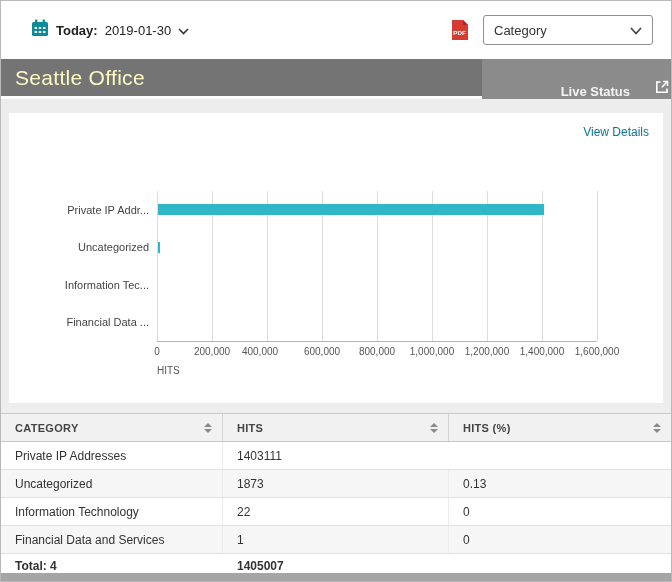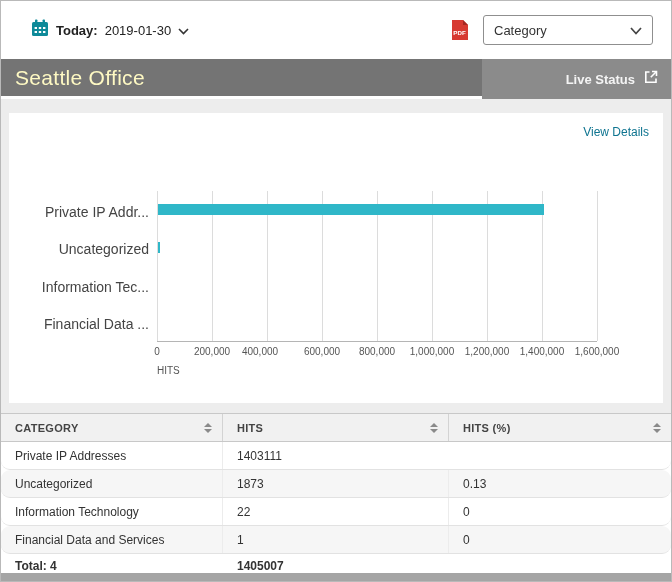--- a/index.html
+++ b/index.html
@@ -12,46 +12,46 @@
   .date-value{font-size:13px;color:#222;}
   .spacer{flex:1;}
   .pdf-btn{margin-right:14px;cursor:pointer;display:flex;align-items:center;}
   .dropdown{width:170px;height:30px;border:1px solid #8f8f8f;border-radius:3px;background:#fff;display:flex;align-items:center;justify-content:space-between;padding:0 10px;box-sizing:border-box;cursor:pointer;}
   .dropdown-label{font-size:13px;color:#333;}
 
   
   .hdr{height:40px;display:flex;background:#8b8b8b;}
   .hdr-title-block{width:481px;background:#747474;display:flex;align-items:center;padding-left:14px;box-sizing:border-box;border-bottom:3px solid #fff;}
   .hdr-title{color:#fef9c3;font-size:21px;font-weight:400;letter-spacing:.3px;}
-  .hdr-right{flex:1;display:flex;align-items:center;justify-content:flex-end;padding-right:12px;gap:8px;cursor:pointer;}
+  .hdr-right{flex:1;display:flex;align-items:flex-end;justify-content:flex-end;padding-right:1px;gap:24px;cursor:pointer;}
   .live-status{color:#f4f4f4;font-size:13px;font-weight:bold;}
 
   
   .content{height:314px;background:#ededed;position:relative;box-sizing:border-box;}
   .card{position:absolute;left:8px;right:8px;top:14px;bottom:10px;background:#fff;}
   .view-details{position:absolute;top:12px;right:14px;font-size:12px;color:#0e7490;text-decoration:none;cursor:pointer;}
   .chart{position:absolute;inset:0;}
   .ylabels{position:absolute;left:0;top:78px;width:140px;height:150px;}
-  .ylabel{position:absolute;left:0;width:140px;text-align:right;font-size:14px;color:#444;white-space:nowrap;overflow:hidden;}
+  .ylabel{position:absolute;left:0;width:140px;text-align:right;font-size:11px;color:#444;white-space:nowrap;overflow:hidden;}
   .plot{position:absolute;left:148px;top:78px;width:440px;height:150px;border-bottom:1px solid #b5b5b5;}
   .gridline{position:absolute;top:0;bottom:0;width:1px;background:#dcdcdc;}
   .bar{position:absolute;left:1px;height:11px;}
   .xticks{position:absolute;left:148px;top:233px;width:440px;height:14px;}
   .xtick{position:absolute;transform:translateX(-50%);font-size:10px;color:#555;white-space:nowrap;}
   .xaxis-label{position:absolute;left:148px;top:252px;font-size:10px;color:#555;}
 
   
   .tbl-header{display:grid;grid-template-columns:222px 226px 1fr;height:29px;background:#f1f1f1;border-top:1px solid #c8c8c8;border-bottom:1px solid #c8c8c8;box-sizing:border-box;}
   .th{display:flex;align-items:center;justify-content:space-between;padding:0 10px 0 14px;font-size:11px;font-weight:bold;color:#444;letter-spacing:.3px;border-right:1px solid #d3d3d3;cursor:pointer;}
   .th:last-child{border-right:none;}
   .sort{display:flex;flex-direction:column;gap:2px;align-items:center;cursor:pointer;}
   .tri{width:0;height:0;border-left:4px solid transparent;border-right:4px solid transparent;display:block;}
   .tri.up{border-bottom:4px solid #8a8a8a;}
   .tri.down{border-top:4px solid #8a8a8a;}
-  .tbody .tr{display:grid;grid-template-columns:222px 226px 1fr;height:27px;border-bottom:1px solid #e2e2e2;background:#fff;border-radius:9px;}
+  .tbody .tr{display:grid;grid-template-columns:222px 226px 1fr;height:27px;border-bottom:1px solid #e2e2e2;background:#fff;}
   .tbody .tr.alt{background:#f6f6f6;}
   .td{display:flex;align-items:center;padding-left:14px;font-size:12px;color:#333;border-right:1px solid #ececec;overflow:hidden;white-space:nowrap;}
   .td:last-child{border-right:none;}
   .total-row{display:grid;grid-template-columns:222px 226px 1fr;height:24px;background:#fff;border-bottom:1px solid #cfcfcf;}
   .total-row .td{font-weight:bold;border-right:none;text-align:right;}
   .footer-strip{position:absolute;left:0;right:0;bottom:0;top:auto;height:8px;background:#a5a5a5;}
   .tbl-wrap{position:relative;}
 </style>
 </head>
 <body>

